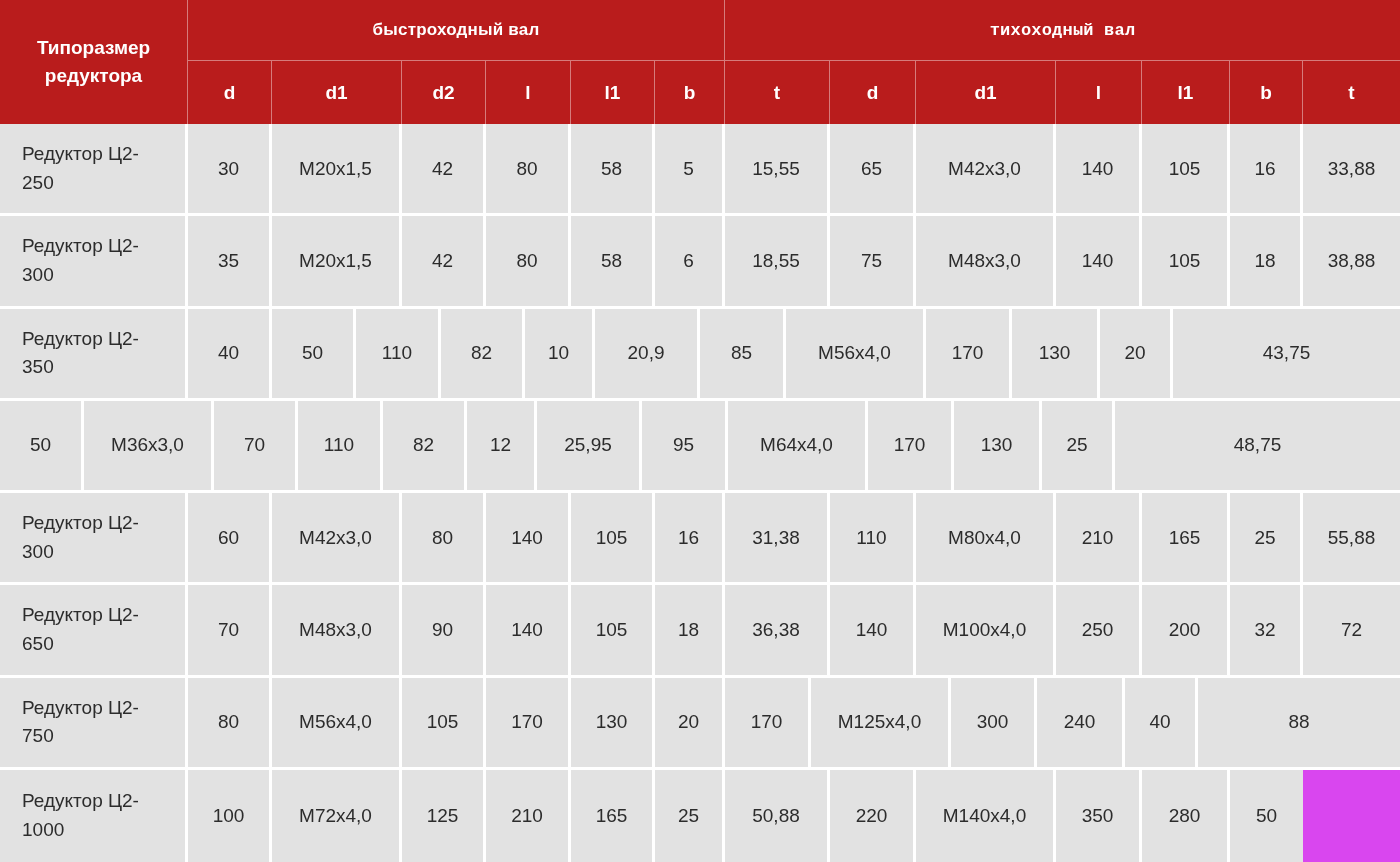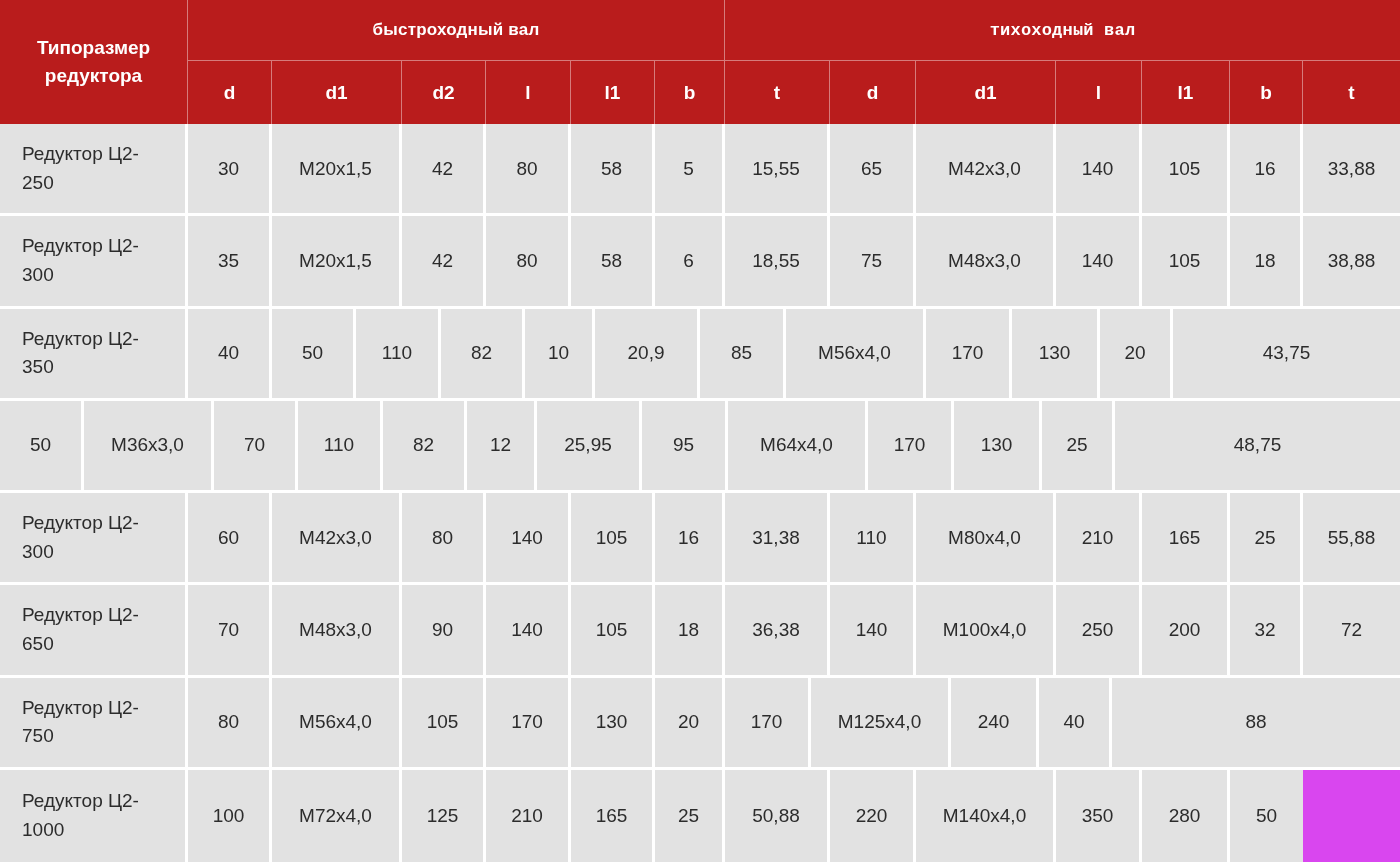--- a/index.html
+++ b/index.html
@@ -261,20 +261,21 @@
       <div class="trow">
         <div class="td name c0">Редуктор Ц2-750</div>
         <div class="td c1">80</div>
         <div class="td c2">M56x4,0</div>
         <div class="td c3">105</div>
         <div class="td c4">170</div>
         <div class="td c5">130</div>
         <div class="td c6">20</div>
         <div class="td c8">170</div>
         <div class="td c9">M125x4,0</div>
+        <div class="td c10">300</div>
         <div class="td c11">240</div>
         <div class="td c12">40</div>
         <div class="td c13">88</div>
       </div>
       <div class="trow">
         <div class="td name c0">Редуктор Ц2-1000</div>
         <div class="td c1">100</div>
         <div class="td c2">M72x4,0</div>
         <div class="td c3">125</div>
         <div class="td c4">210</div>

